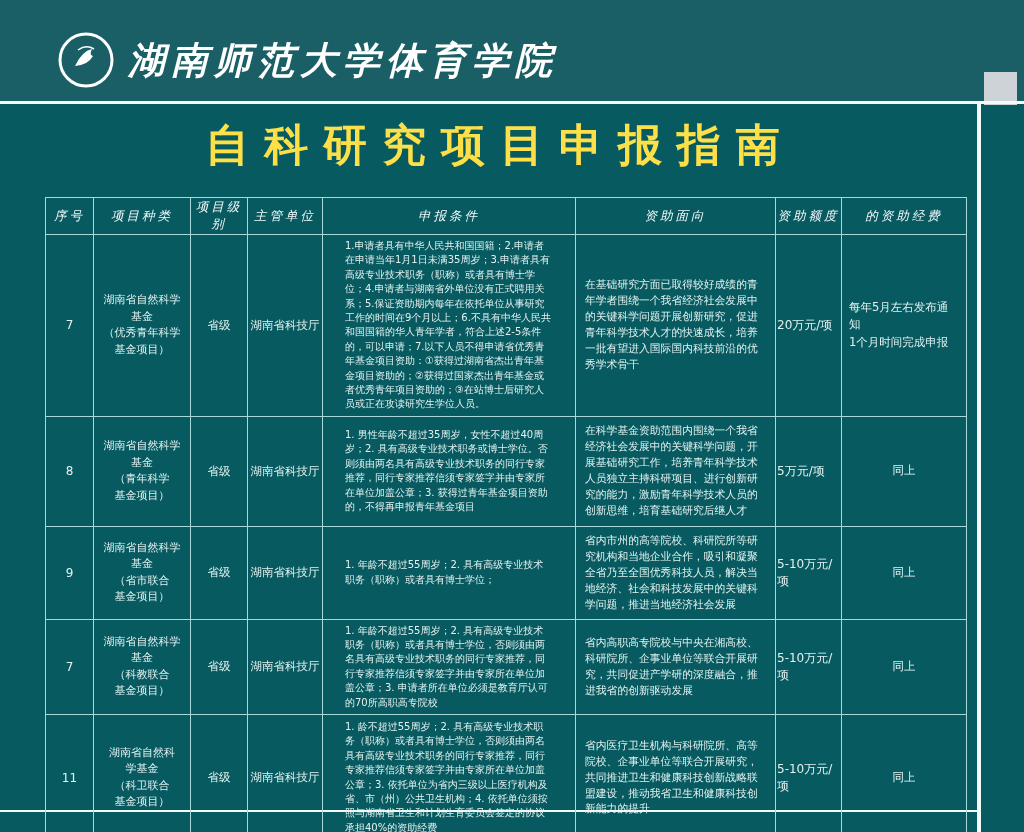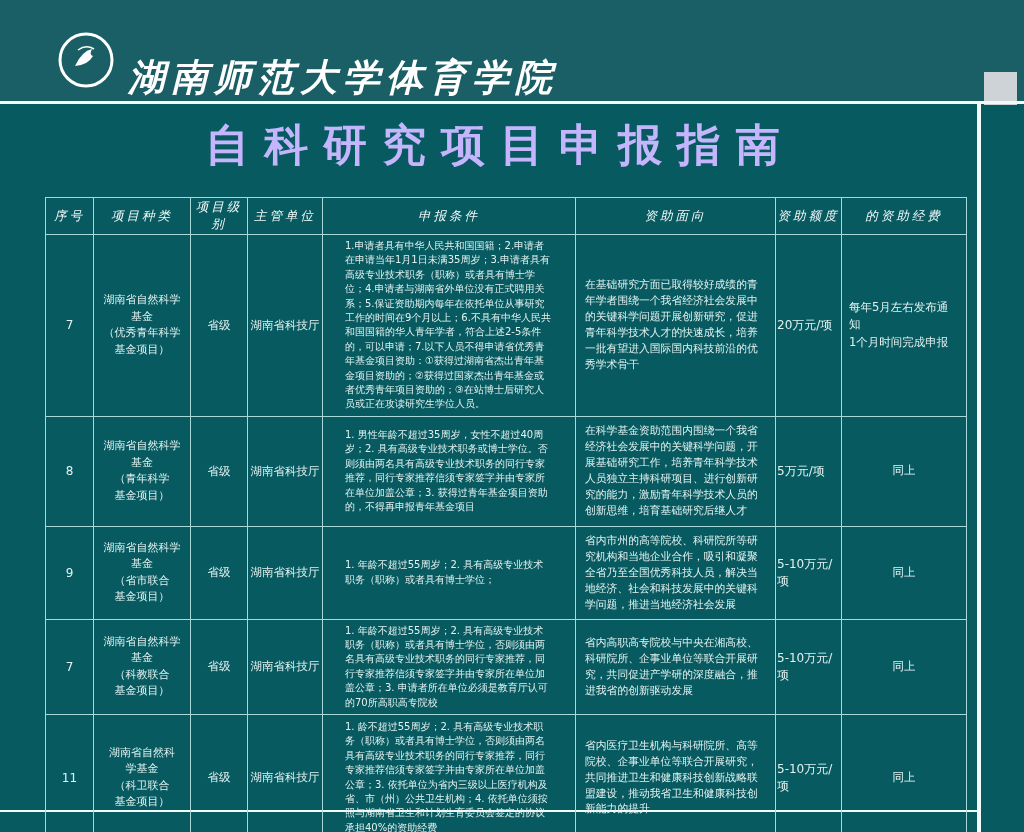--- a/index.html
+++ b/index.html
@@ -5,26 +5,26 @@
   html,body{margin:0;padding:0;}
   .page{position:relative;width:1024px;height:832px;background:#085a61;overflow:hidden;
         font-family:"DejaVu Sans",sans-serif;color:#e8f4f2;}
   .band{position:absolute;top:0;left:0;width:100%;height:101px;background:#1b5f66;}
   .hline{position:absolute;top:101px;left:0;width:100%;height:3px;background:#f2fbfa;}
   .vstripe{position:absolute;top:101px;left:977px;width:4px;height:731px;background:#f2fbfa;}
   .gray-sq{position:absolute;top:72px;left:984px;width:33px;height:33px;background:#cdd3d7;}
   .bottom-line{position:absolute;top:810px;left:0;width:977px;height:2px;background:#f2fbfa;}
 
   .logo{position:absolute;top:30px;left:56px;width:60px;height:60px;}
-  .org-name{position:absolute;top:53px;left:128px;font-family:"DejaVu Serif",serif;
+  .org-name{position:absolute;top:36px;left:128px;font-family:"DejaVu Serif",serif;
         font-style:italic;font-weight:bold;font-size:37px;letter-spacing:6px;color:#ffffff;
         white-space:nowrap;}
   .doc-title{position:absolute;top:116px;left:0;width:1000px;text-align:center;
         font-family:"DejaVu Serif",serif;font-weight:bold;font-size:44px;
-        letter-spacing:0.34em;color:#c4b5fd;}
+        letter-spacing:0.34em;color:#fde047;}
 
   table.guide{position:absolute;top:197px;left:45px;width:921px;border-collapse:collapse;
         table-layout:fixed;}
   table.guide td,table.guide th{border:1px solid #a9d8d8;vertical-align:middle;
         color:#e3f2f0;font-weight:normal;overflow:hidden;}
   tr.hdr{height:25px;margin-top:40px;}
   tr.hdr th{font-family:"DejaVu Serif",serif;font-style:italic;font-size:12.5px;
         letter-spacing:3px;text-align:center;color:#f3faf9;}
   td.c-no{ text-align:center;font-size:12px;}
   td.c-type{text-align:center;font-size:11px;line-height:1.5;white-space:pre-line;padding:2px;}

